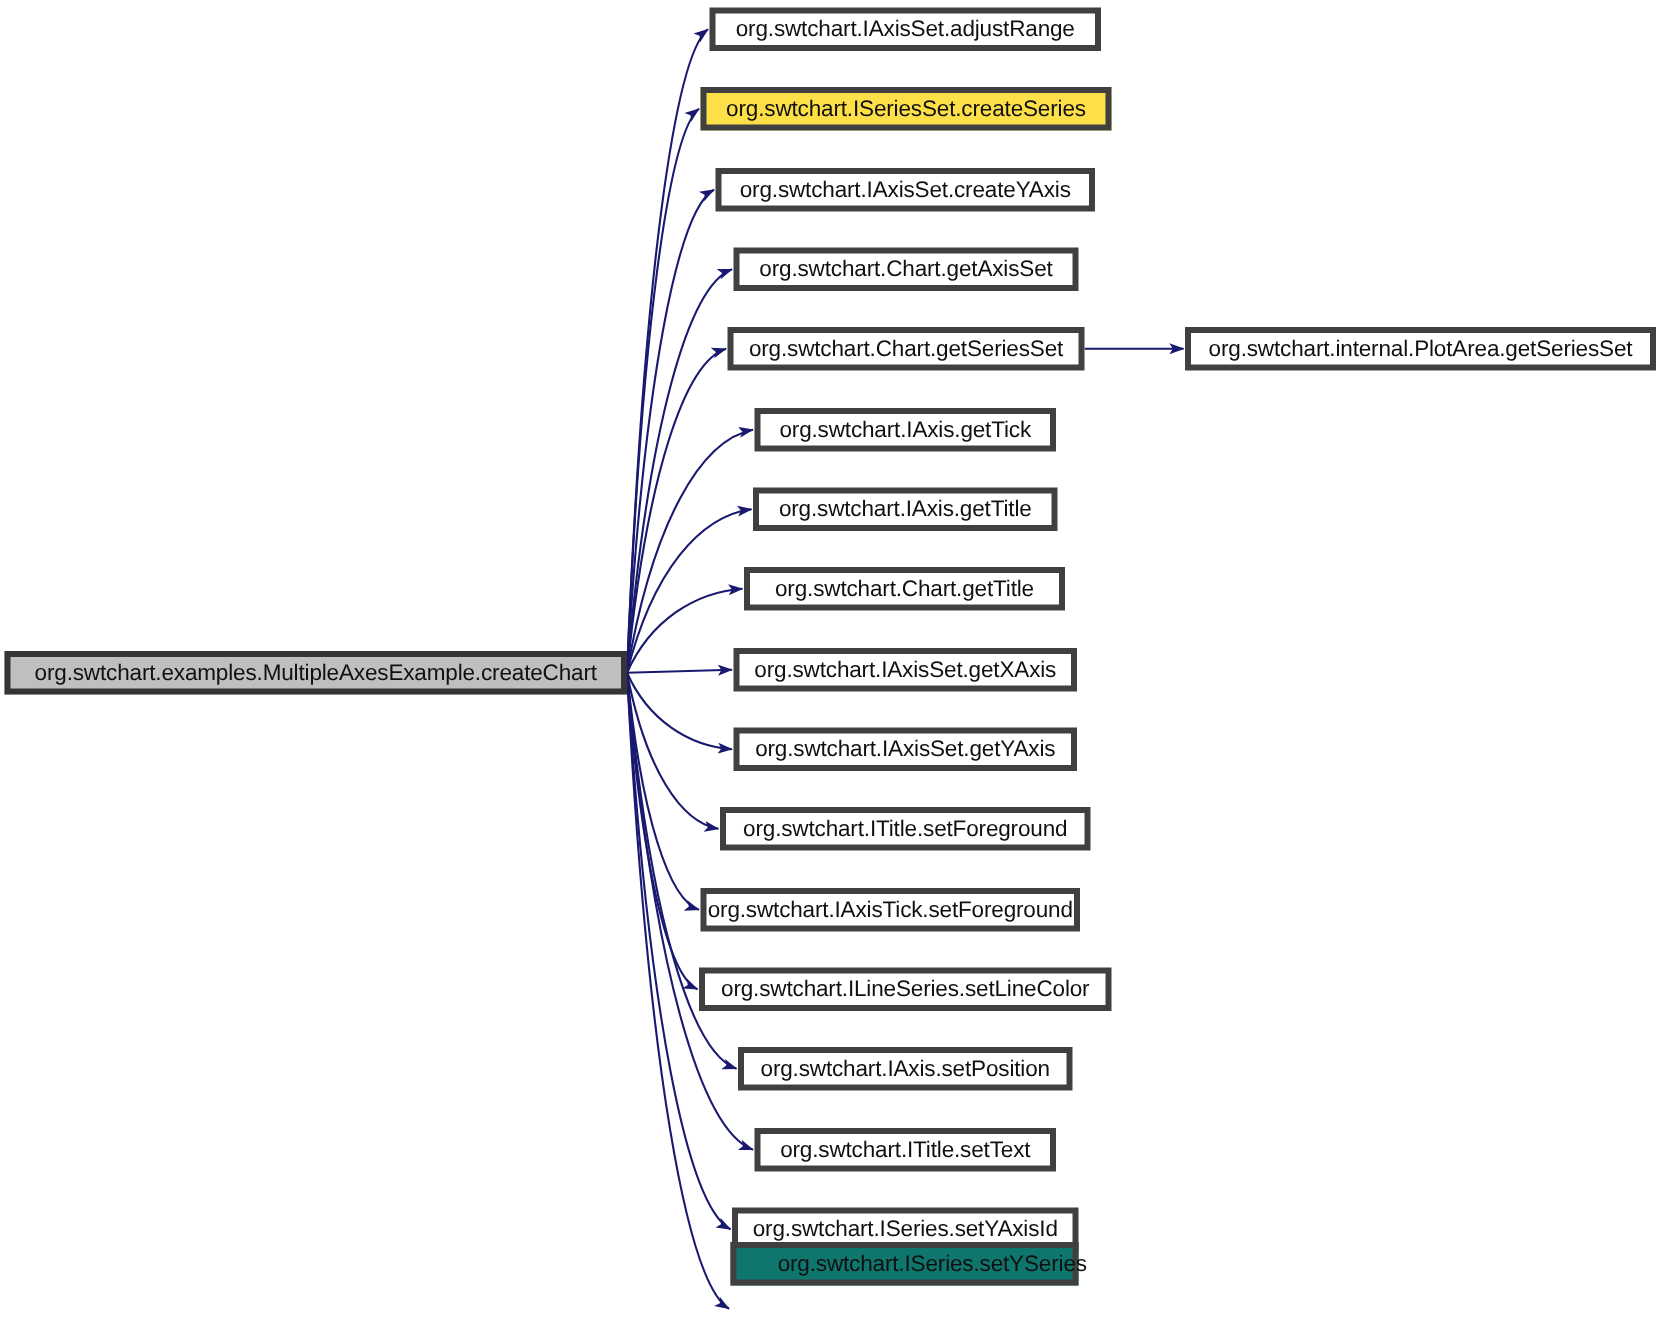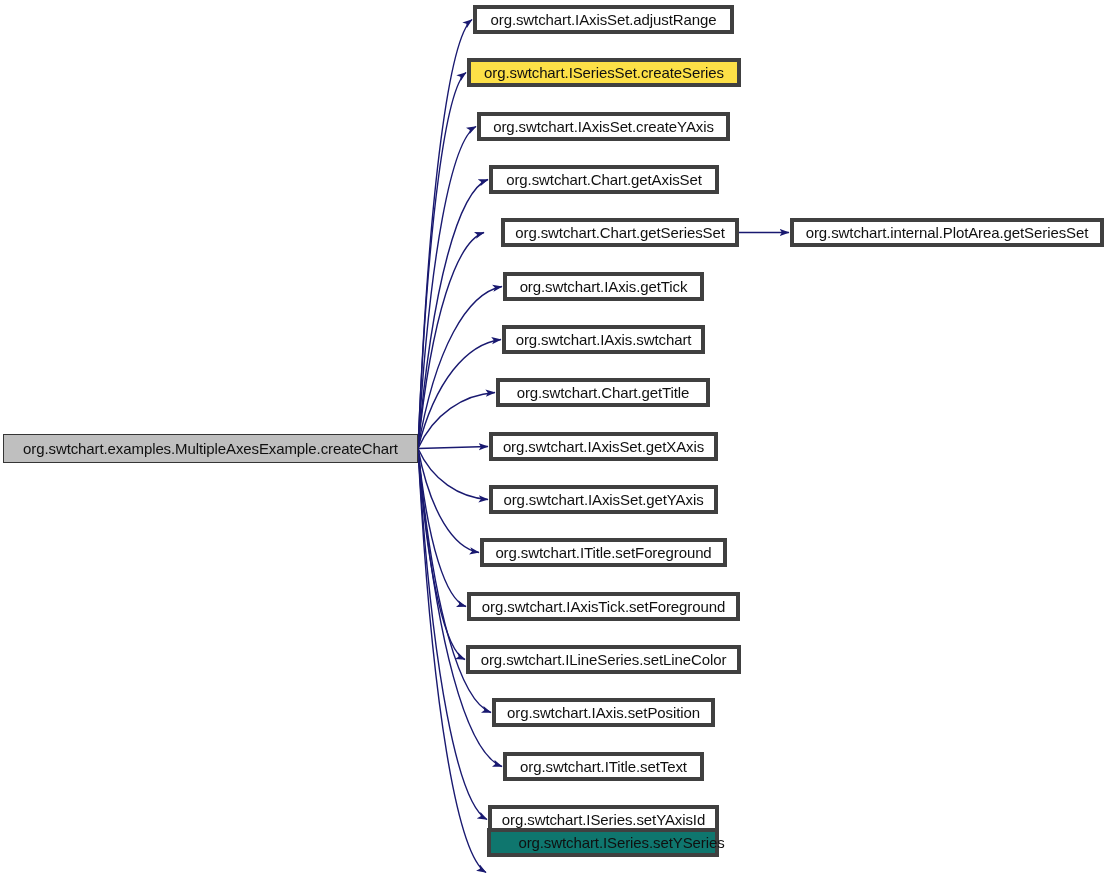--- a/index.html
+++ b/index.html
@@ -35,21 +35,21 @@
     align-items: center;
     justify-content: center;
     white-space: nowrap;
     font-size: 15px;
     line-height: 1;
     color: #101010;
     letter-spacing: -0.1px;
   }
   .graph-node.root-node {
     background: #bfbfbf;
-    border: 1px solid #c2410c;
+    border: 4px solid #c2410c;
   }
   .node-label {
     display: block;
     padding: 0 7px;
   }
 </style>
 </head>
 <body>
 
 <div id="graph-canvas">
@@ -91,42 +91,42 @@
       </div>
       <div class="graph-node" style="left: 467px; top: 58px; width: 274px; height: 29px; border-color: rgb(64, 64, 64); background: #fde047; color: rgb(16, 16, 16);">
         <span class="node-label">org.swtchart.ISeriesSet.createSeries</span>
       </div>
       <div class="graph-node" style="left: 477px; top: 112px; width: 253px; height: 29px; border-color: rgb(64, 64, 64); background: rgb(255, 255, 255); color: rgb(16, 16, 16); text-align: center;">
         <span class="node-label">org.swtchart.IAxisSet.createYAxis</span>
       </div>
       <div class="graph-node" style="left: 489px; top: 165px; width: 230px; height: 29px; border-color: rgb(64, 64, 64); background: rgb(255, 255, 255); color: rgb(16, 16, 16); justify-content: center;">
         <span class="node-label">org.swtchart.Chart.getAxisSet</span>
       </div>
-      <div class="graph-node" style="left: 485px; top: 218px; width: 238px; height: 29px; border-color: rgb(64, 64, 64); background: rgb(255, 255, 255); color: rgb(16, 16, 16); margin-left: 16px;">
+      <div class="graph-node" style="left: 485px; top: 218px; width: 238px; height: 29px; border-color: rgb(64, 64, 64); background: rgb(255, 255, 255); color: rgb(16, 16, 16);">
         <span class="node-label">org.swtchart.Chart.getSeriesSet</span>
       </div>
       <div class="graph-node" style="left: 503px; top: 272px; width: 201px; height: 29px; border-color: rgb(64, 64, 64); background: rgb(255, 255, 255); color: rgb(16, 16, 16);">
         <span class="node-label">org.swtchart.IAxis.getTick</span>
       </div>
       <div class="graph-node" style="left: 502px; top: 325px; width: 203px; height: 29px; border-color: rgb(64, 64, 64); background: rgb(255, 255, 255); color: rgb(16, 16, 16);">
-        <span class="node-label">org.swtchart.IAxis.swtchart</span>
+        <span class="node-label">org.swtchart.IAxis.getTitle</span>
       </div>
       <div class="graph-node" style="left: 496px; top: 378px; width: 214px; height: 29px; border-color: rgb(64, 64, 64); background: rgb(255, 255, 255); color: rgb(16, 16, 16);">
         <span class="node-label">org.swtchart.Chart.getTitle</span>
       </div>
       <div class="graph-node" style="left: 489px; top: 432px; width: 229px; height: 29px; border-color: rgb(64, 64, 64); background: rgb(255, 255, 255); color: rgb(16, 16, 16);">
         <span class="node-label">org.swtchart.IAxisSet.getXAxis</span>
       </div>
       <div class="graph-node" style="left: 489px; top: 485px; width: 229px; height: 29px; border-color: rgb(64, 64, 64); background: rgb(255, 255, 255); color: rgb(16, 16, 16);">
         <span class="node-label">org.swtchart.IAxisSet.getYAxis</span>
       </div>
       <div class="graph-node" style="left: 480px; top: 538px; width: 247px; height: 29px; border-color: rgb(64, 64, 64); background: rgb(255, 255, 255); color: rgb(16, 16, 16);">
         <span class="node-label">org.swtchart.ITitle.setForeground</span>
       </div>
-      <div class="graph-node" style="left: 467px; top: 592px; width: 273px; height: 29px; border-color: rgb(64, 64, 64); background: rgb(255, 255, 255); color: rgb(16, 16, 16);">
+      <div class="graph-node" style="left: 467px; top: 592px; width: 253px; height: 29px; border-color: rgb(64, 64, 64); background: rgb(255, 255, 255); color: rgb(16, 16, 16);">
         <span class="node-label">org.swtchart.IAxisTick.setForeground</span>
       </div>
       <div class="graph-node" style="left: 466px; top: 645px; width: 275px; height: 29px; border-color: rgb(64, 64, 64); background: rgb(255, 255, 255); color: rgb(16, 16, 16);">
         <span class="node-label">org.swtchart.ILineSeries.setLineColor</span>
       </div>
       <div class="graph-node" style="left: 492px; top: 698px; width: 223px; height: 29px; border-color: rgb(64, 64, 64); background: rgb(255, 255, 255); color: rgb(16, 16, 16);">
         <span class="node-label">org.swtchart.IAxis.setPosition</span>
       </div>
       <div class="graph-node" style="left: 503px; top: 752px; width: 201px; height: 29px; border-color: rgb(64, 64, 64); background: rgb(255, 255, 255); color: rgb(16, 16, 16);">
         <span class="node-label">org.swtchart.ITitle.setText</span>

